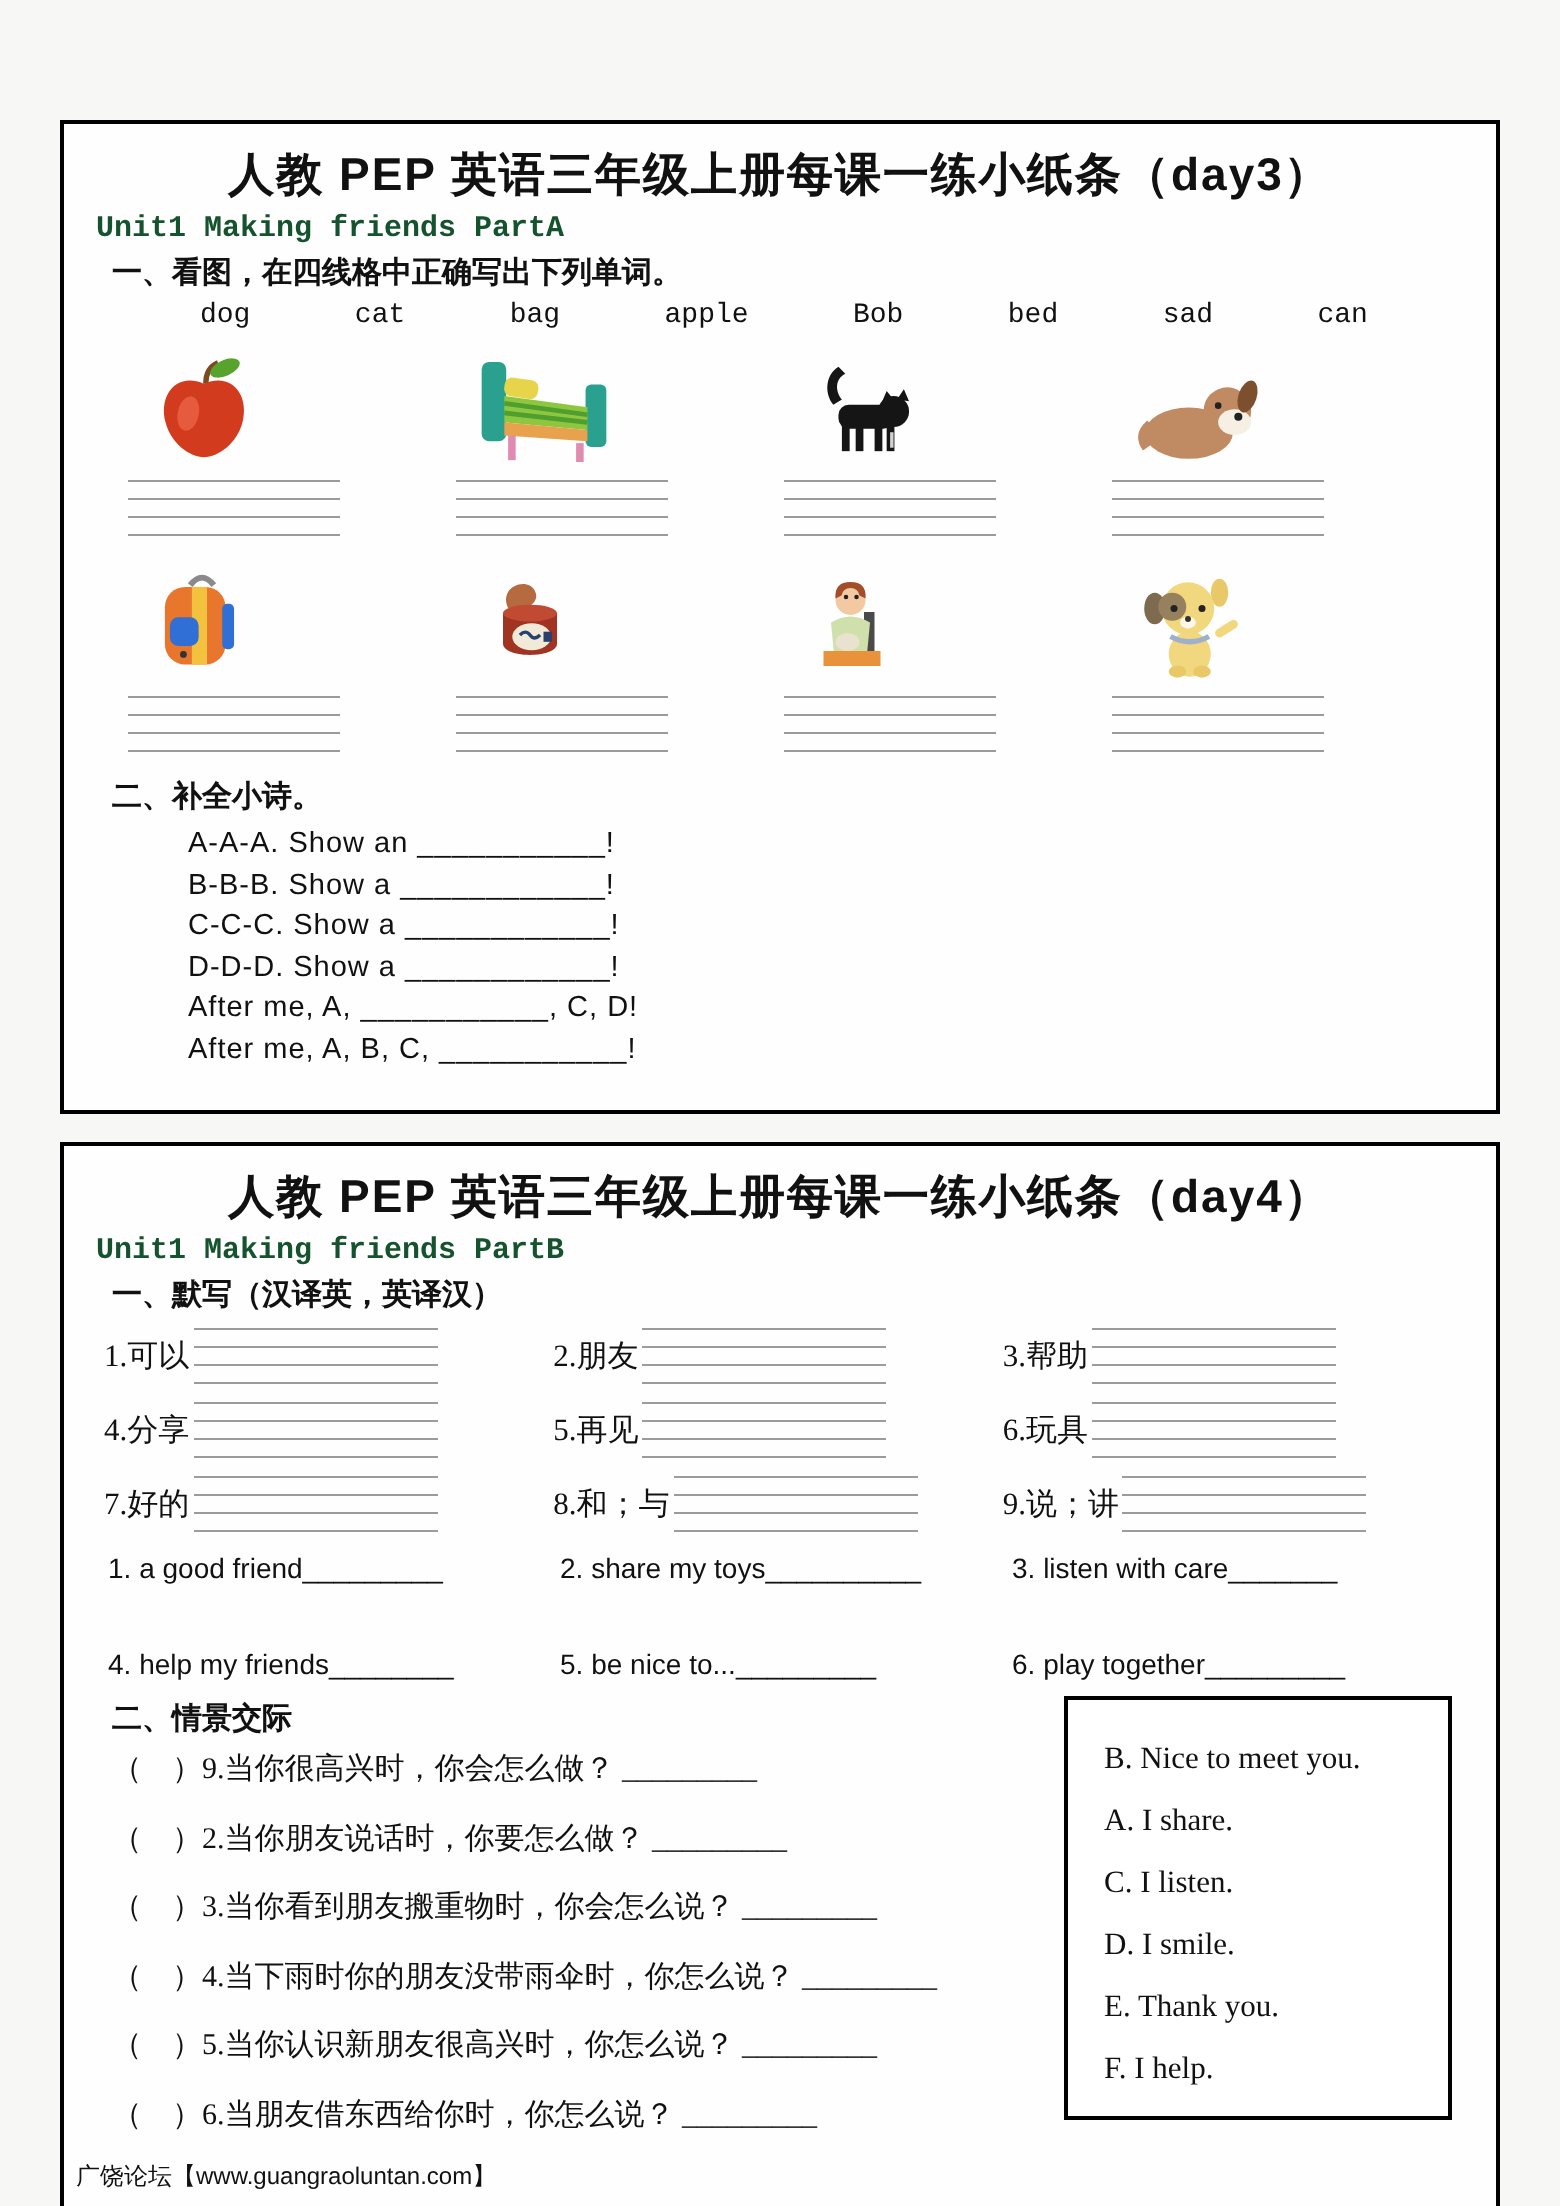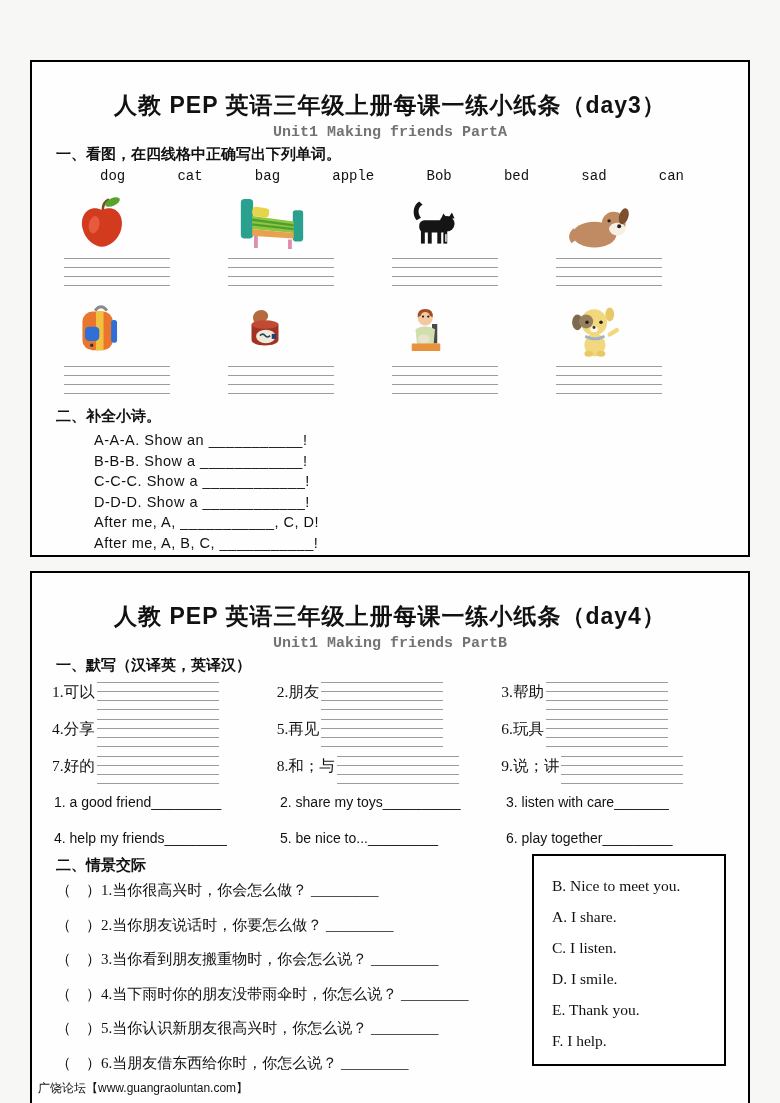--- a/index.html
+++ b/index.html
@@ -9,36 +9,36 @@
     background: #f7f7f6;
     font-family: "Liberation Sans", sans-serif;
     color: #111;
     position: relative;
   }
   .page {
     position: absolute;
     left: 30px; width: 720px;
     background: #fefefe;
     border: 2px solid #000;
-    padding: 24px 16px 0 16px;
+    padding: 6px 16px 0 16px;
   }
   #page1 { top: 60px; height: 497px; }
   #page2 { top: 571px; height: 614px; }
 
   .page-title {
     text-align: center;
     font-size: 23px;
     font-weight: 800;
     letter-spacing: 1px;
     margin-top: 4px;
     font-family: "Liberation Sans", sans-serif;
   }
   .subtitle {
-    text-align: center;
-    color: #737373;
+    text-align: left;
+    color: #14532d;
     font-family: "Liberation Mono", "DejaVu Sans Mono", monospace;
     font-weight: 700;
     font-size: 15px;
     margin: 3px 0 2px 0;
   }
   .heading {
     font-size: 15px;
     font-weight: 700;
     margin: 4px 0 3px 8px;
   }
@@ -85,32 +85,32 @@
   }
 
   
   .dict-grid {
     display: grid;
     grid-template-columns: repeat(3, 1fr);
     row-gap: 9px;
     padding: 4px 6px 0 4px;
     margin-bottom: 8px;
   }
-  .dict-item { display: flex; align-items: flex-start; }
+  .dict-item { display: flex; align-items: center; }
   .dict-label {
     font-family: "Liberation Serif", serif;
     font-size: 15.5px;
     white-space: nowrap;
   }
   .dict-item .wlines { width: 122px; margin-top: 0; margin-left: 2px; flex: 0 0 auto; }
 
   .phrase-grid {
     display: grid;
     grid-template-columns: repeat(3, 1fr);
-    row-gap: 20px;
+    row-gap: 32px;
     padding: 2px 0 0 6px;
     font-size: 14px;
     margin-bottom: 6px;
   }
   .phrase { white-space: nowrap; }
 
   
   .situational { display: flex; padding-right: 6px; }
   .sit-left { flex: 1; }
   .questions { margin: 6px 0 0 8px; }
@@ -356,21 +356,21 @@
     <div class="phrase mono">3. listen with care_______</div>
     <div class="phrase mono">4. help my friends________</div>
     <div class="phrase mono">5. be nice to..._________</div>
     <div class="phrase mono">6. play together_________</div>
   </div>
 
   <div class="situational">
     <div class="sit-left">
       <div class="heading">二、情景交际</div>
       <div class="questions">
-        <div class="question">（　）1.当你很高兴时，你会怎么做？ _________</div>
+        <div class="question">（　）9.当你很高兴时，你会怎么做？ _________</div>
         <div class="question">（　）2.当你朋友说话时，你要怎么做？ _________</div>
         <div class="question">（　）3.当你看到朋友搬重物时，你会怎么说？ _________</div>
         <div class="question">（　）4.当下雨时你的朋友没带雨伞时，你怎么说？ _________</div>
         <div class="question">（　）5.当你认识新朋友很高兴时，你怎么说？ _________</div>
         <div class="question">（　）6.当朋友借东西给你时，你怎么说？ _________</div>
       </div>
     </div>
     <div class="options-box">
       <div class="option">B. Nice to meet you.</div>
       <div class="option">A. I share.</div>

